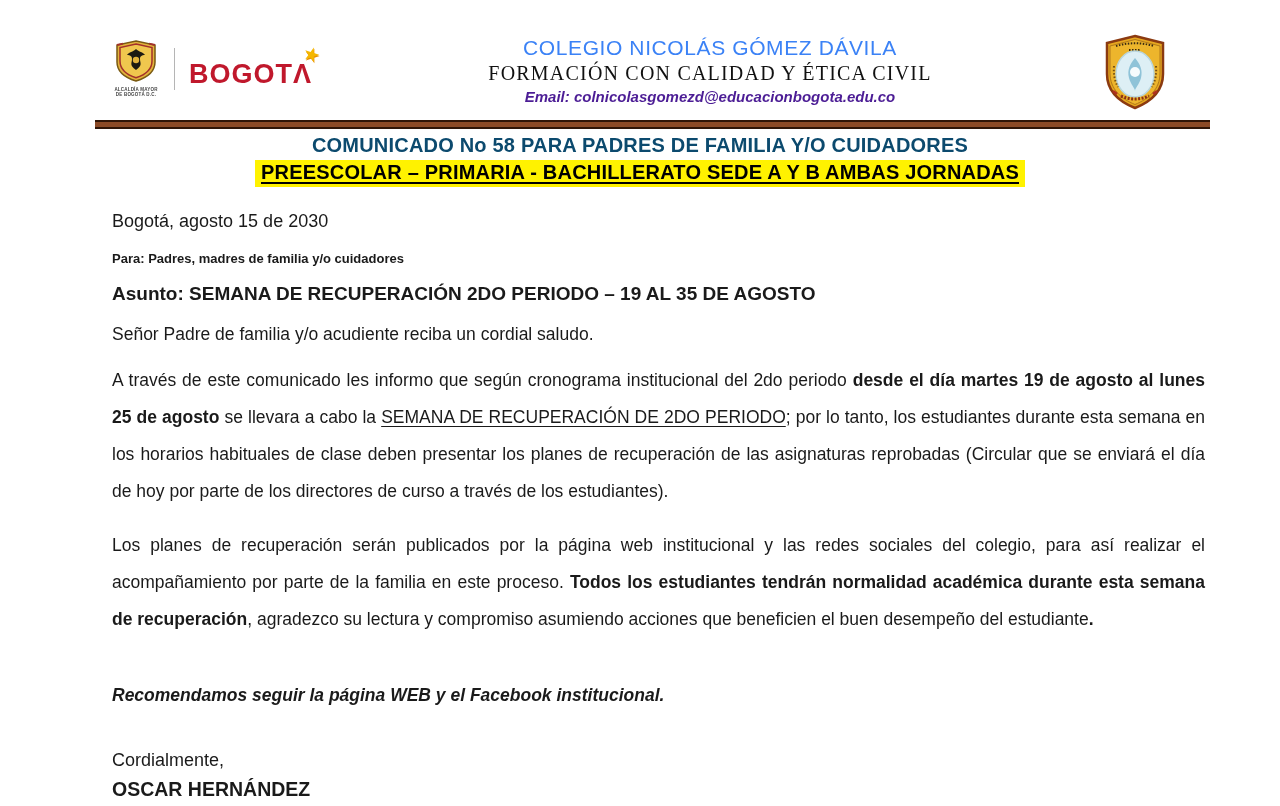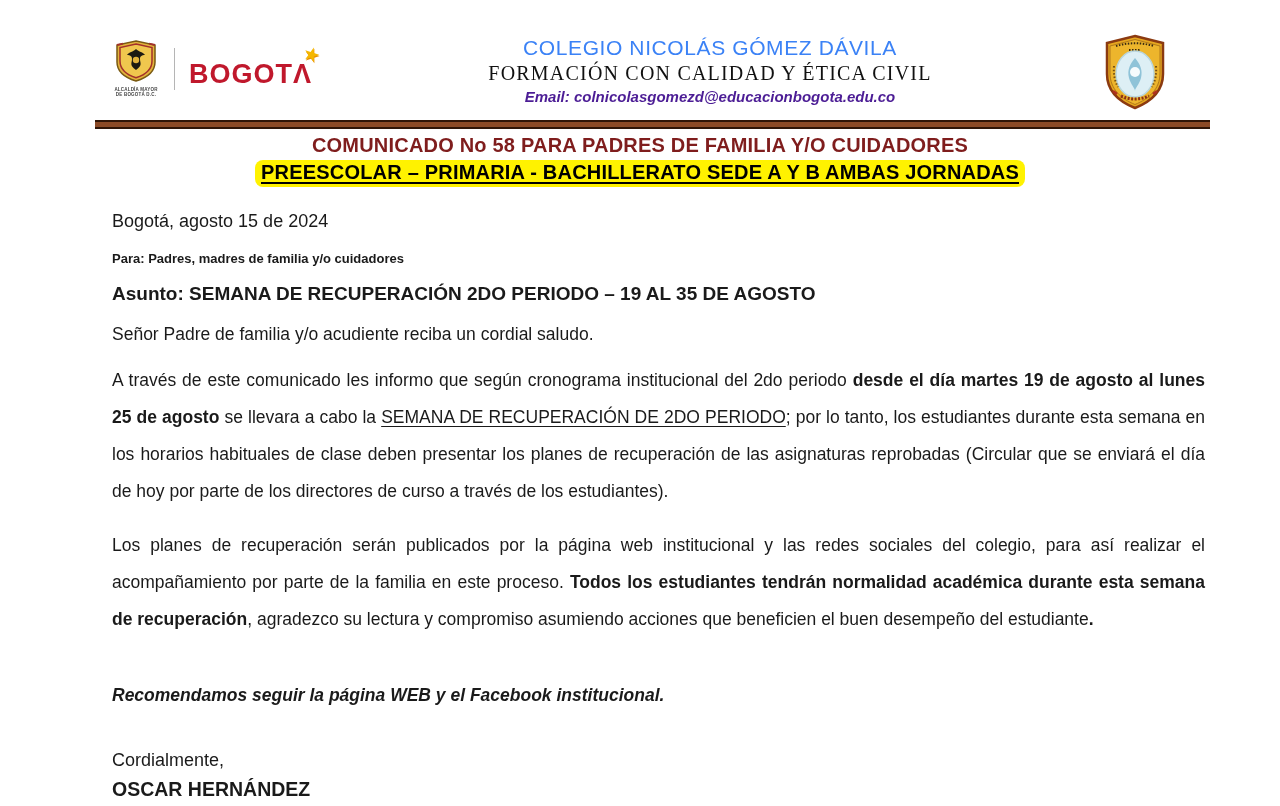--- a/index.html
+++ b/index.html
@@ -97,35 +97,34 @@
     border-top: 2px solid #2f1507;
     border-bottom: 2px solid #2f1507;
   }
 
   
   .titles { text-align: center; margin-top: 5px; }
   .t1 {
     font-size: 20px;
     font-weight: 800;
     letter-spacing: 0.2px;
-    color: #7f1d1d;
+    color: #0c4a6e;
   }
   .t2 { margin-top: 3px; }
   .t2 .hl {
     display: inline-block;
     background: #fff200;
     font-size: 20px;
     font-weight: 800;
     letter-spacing: 0.2px;
     color: #000;
     text-decoration: underline;
     text-decoration-thickness: 2px;
     text-underline-offset: 3px;
     padding: 1px 6px 3px 6px;
-    border-radius: 8px;
   }
 
   
   .content {
     padding: 0 75px 0 112px;
     font-size: 17px;
   }
   .content p { margin: 0; }
   .date { margin-top: 24px !important; font-size: 18px; }
   .para-line { margin-top: 19px !important; font-size: 13px; }
@@ -204,21 +203,21 @@
   <div class="sep"></div>
 
   <div class="titles">
     <div class="t1">COMUNICADO No 58 PARA PADRES DE FAMILIA Y/O CUIDADORES</div>
     <div class="t2">
       <span class="hl">PREESCOLAR – PRIMARIA - BACHILLERATO SEDE A Y B AMBAS JORNADAS</span>
     </div>
   </div>
 
   <main class="content">
-    <p class="date">Bogotá, agosto 15 de 2024</p>
+    <p class="date">Bogotá, agosto 15 de 2030</p>
     <p class="b para-line">Para: Padres, madres de familia y/o cuidadores</p>
     <p class="b asunto">Asunto: SEMANA DE RECUPERACIÓN 2DO PERIODO – 19 AL 35 DE AGOSTO</p>
     <p class="greeting">Señor Padre de familia y/o acudiente reciba un cordial saludo.</p>
     <p class="body-par"><span>A través de este comunicado les informo que según cronograma institucional del 2do periodo </span><span class="b">desde el día martes 19 de agosto al lunes 25 de agosto</span><span> se llevara a cabo la </span><span class="u">SEMANA DE RECUPERACIÓN DE 2DO PERIODO</span><span>; por lo tanto, los estudiantes durante esta semana en los horarios habituales de clase deben presentar los planes de recuperación de las asignaturas reprobadas (Circular que se enviará el día de hoy por parte de los directores de curso a través de los estudiantes).</span></p>
     <p class="body-par"><span>Los planes de recuperación serán publicados por la página web institucional y las redes sociales del colegio, para así realizar el acompañamiento por parte de la familia en este proceso. </span><span class="b">Todos los estudiantes tendrán normalidad académica durante esta semana de recuperación</span><span>, agradezco su lectura y compromiso asumiendo acciones que beneficien el buen desempeño del estudiante</span><span class="b">.</span></p>
     <p class="recommend">Recomendamos seguir la página WEB y el Facebook institucional.</p>
     <p class="closing">Cordialmente,</p>
     <p class="b signer signer-name">OSCAR HERNÁNDEZ</p>
     <p class="b signer">RECTOR</p>
   </main>

